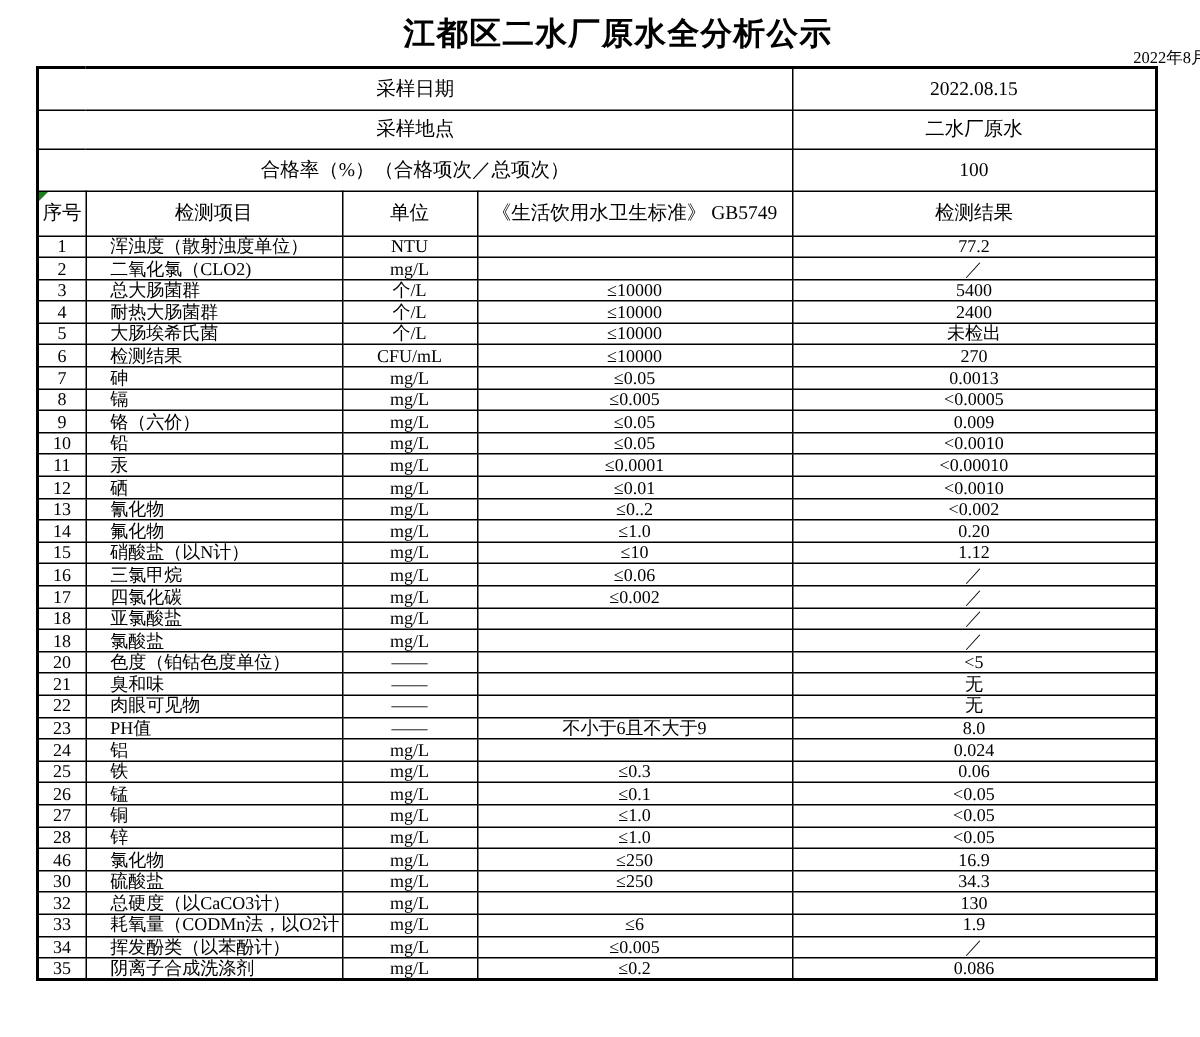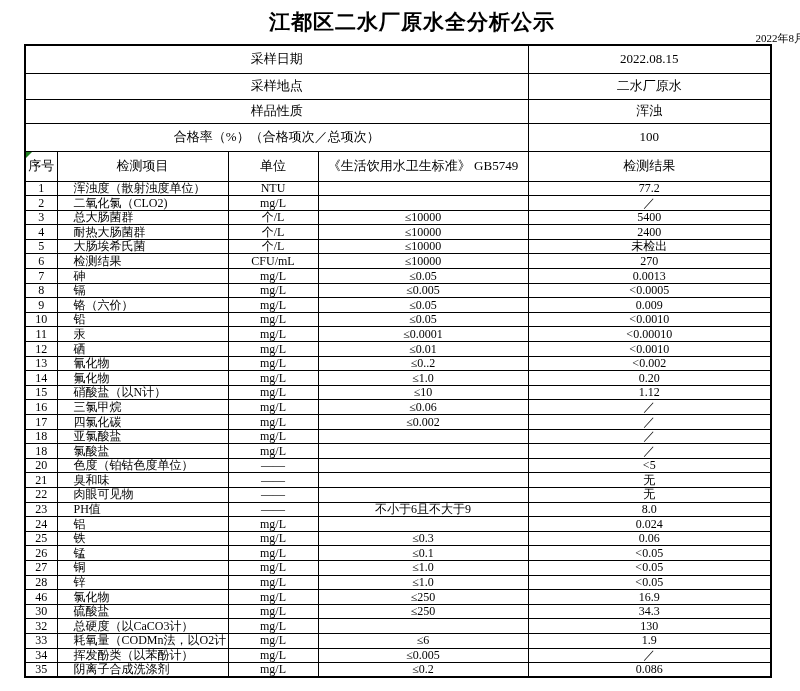--- a/index.html
+++ b/index.html
@@ -75,24 +75,20 @@
   </colgroup>
   <tbody>
     <tr class="info-row info-row-0">
       <td colspan="4">采样日期</td>
       <td>2022.08.15</td>
     </tr>
     <tr class="info-row info-row-1">
       <td colspan="4">采样地点</td>
       <td>二水厂原水</td>
     </tr>
-    <tr class="info-row info-row-2">
-      <td colspan="4">样品性质</td>
-      <td>浑浊</td>
-    </tr>
     <tr class="info-row info-row-3">
       <td colspan="4">合格率（%）（合格项次／总项次）</td>
       <td>100</td>
     </tr>
     <tr class="head-row">
       <th class="seq-head">
         <span class="comment-marker"></span>
         <span>序号</span>
       </th>
       <th>检测项目</th>

